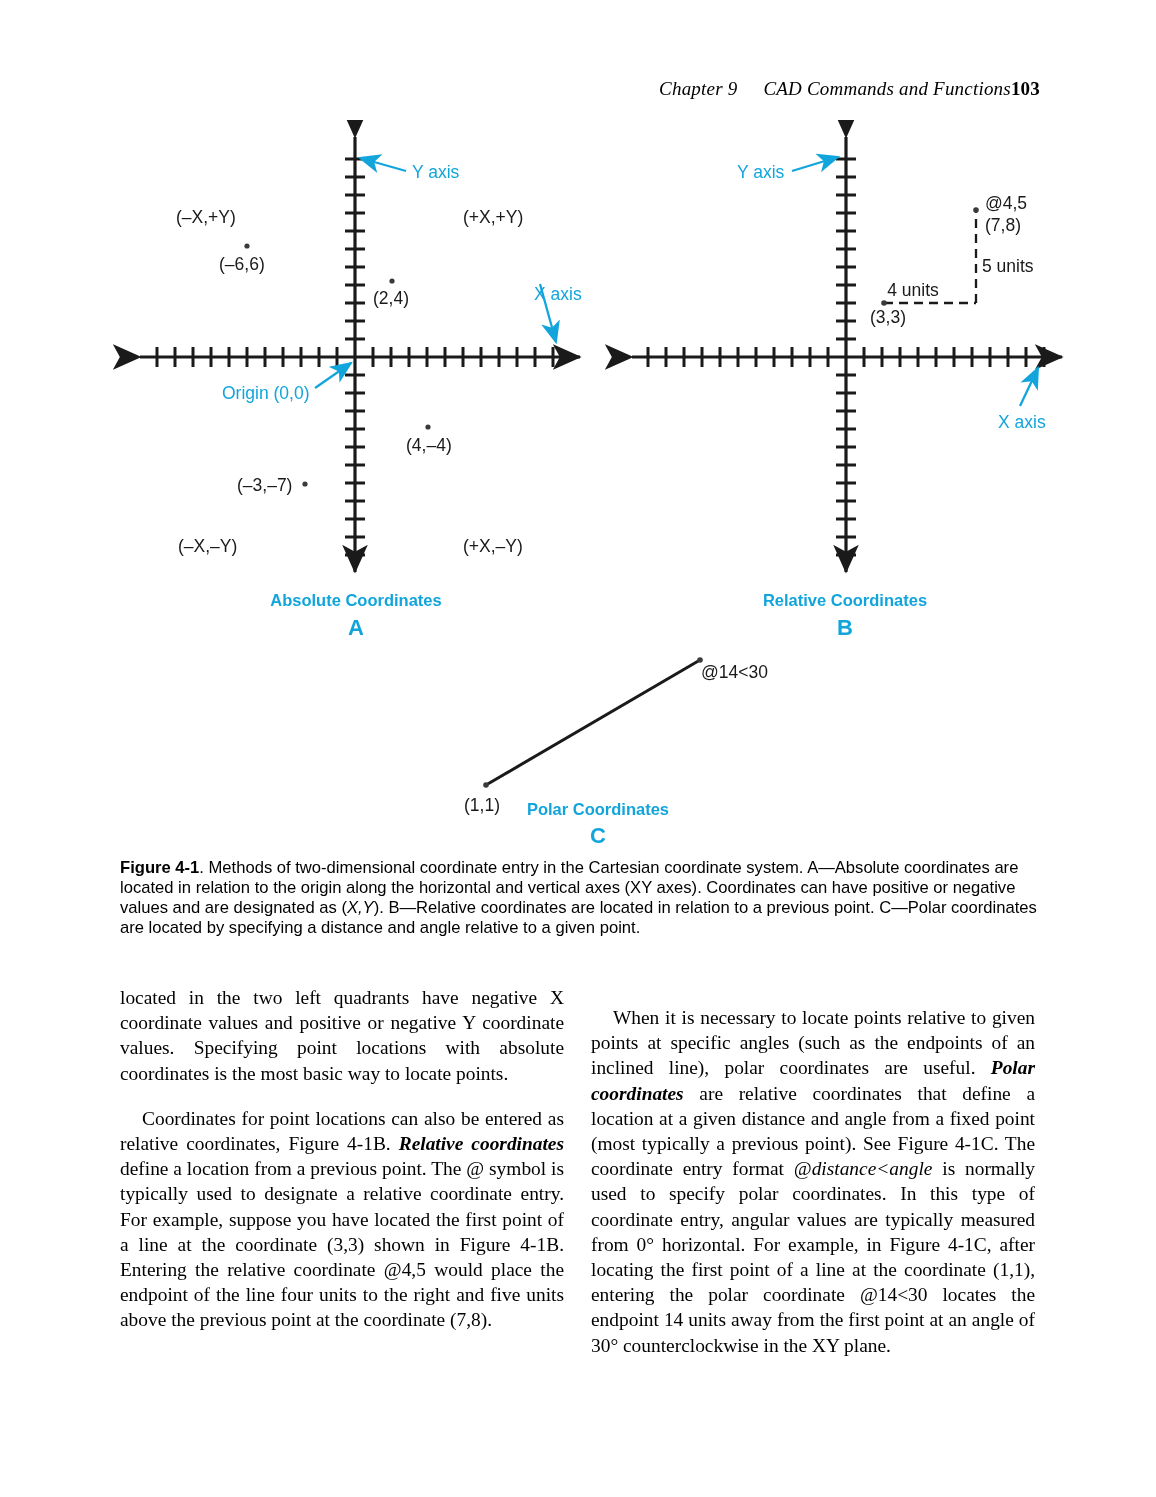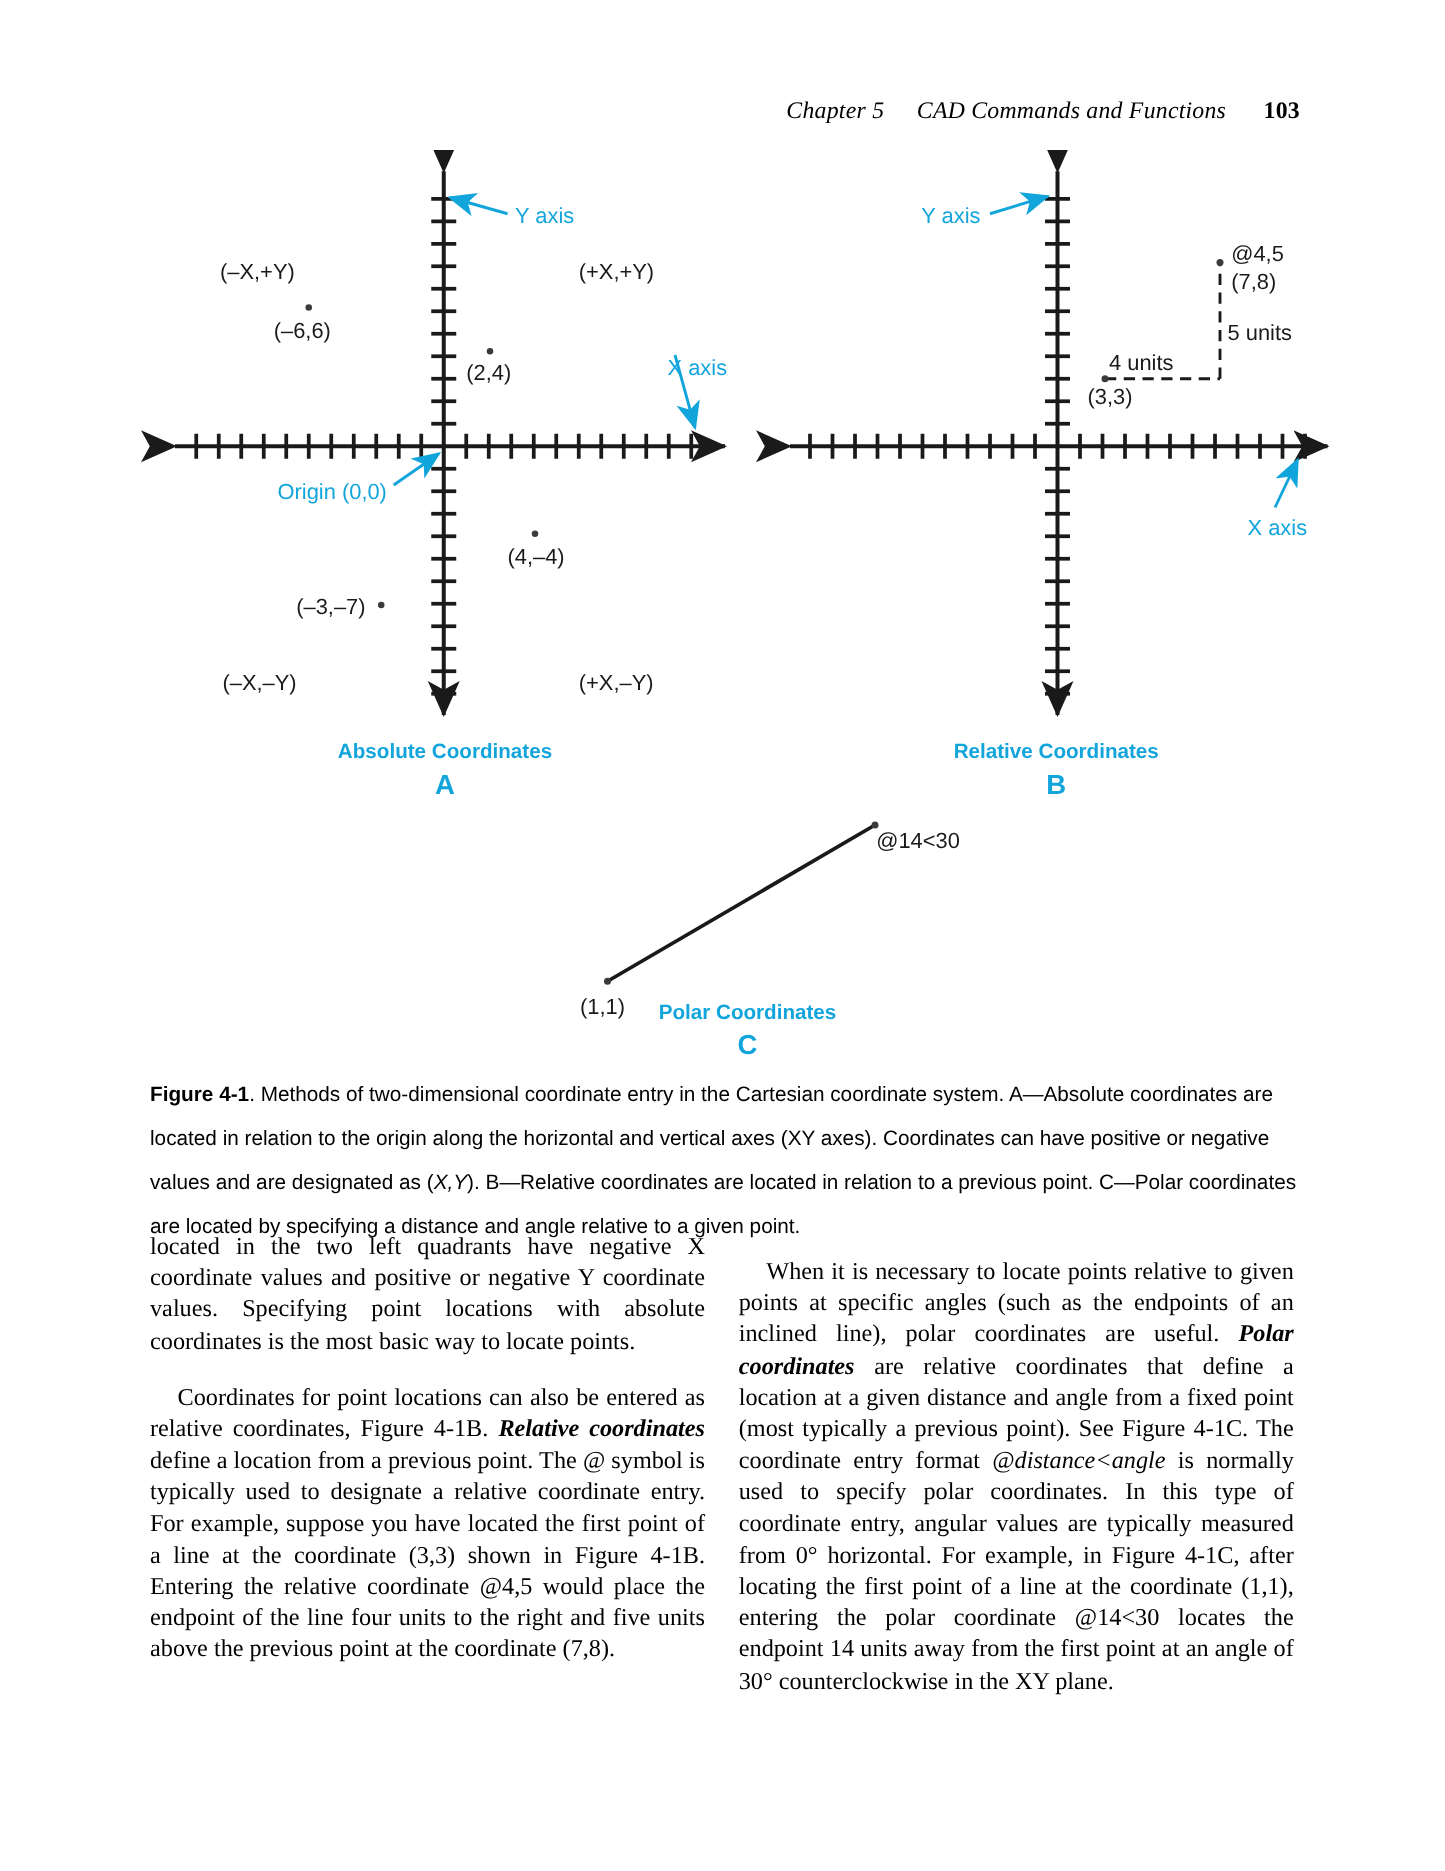--- a/index.html
+++ b/index.html
@@ -28,21 +28,20 @@
     font-size: 19px;
     letter-spacing: 0.2px;
   }
   #running-head .chapno { font-style: italic; }
   #running-head .gap { display: inline-block; width: 26px; }
   #running-head .pageno {
     font-style: normal;
     font-weight: bold;
     font-family: "Liberation Serif", serif;
     display: inline-block;
-    margin-left: 30px;
     font-size: 19px;
   }
 
   
   #figure-area {
     position: absolute;
     left: 0;
     top: 120px;
     width: 920px;
     height: 730px;
@@ -50,21 +49,21 @@
   #figure-svg { display: block; }
 
   
   #figure-caption {
     position: absolute;
     left: 120px;
     top: 858px;
     width: 928px;
     font-family: "Liberation Sans", sans-serif;
     font-size: 16.6px;
-    line-height: 35px;
+    line-height: 20px;
     color: #000;
     text-align: left;
   }
   #figure-caption .fignum { font-weight: bold; }
   #figure-caption .ital { font-style: italic; }
 
   
   #body-text {
     position: absolute;
     left: 120px;
@@ -109,21 +108,21 @@
     font-family: "Liberation Sans", sans-serif;
     font-size: 22px;
     font-weight: bold;
     fill: #12a5dc;
   }
 </style>
 </head>
 <body>
 
 <div id="running-head">
-  <span class="chapno">Chapter 5</span><span class="gap"></span><span class="chaptitle">CAD Commands and Functions</span><span class="pageno">103</span>
+  <span class="chapno">Chapter 9</span><span class="gap"></span><span class="chaptitle">CAD Commands and Functions</span><span class="pageno">103</span>
 </div>
 
 <div id="figure-area">
 <svg id="figure-svg" width="1156" height="730" viewBox="0 0 1156 730" xmlns="http://www.w3.org/2000/svg">
 
   <defs>
     <marker id="arrowBlack" markerWidth="10" markerHeight="10" refX="8.5" refY="4" orient="auto">
       <path d="M0,0 L9,4 L0,8 L2.2,4 Z" fill="#1a1a1a"></path>
     </marker>
     <marker id="arrowCyan" markerWidth="11" markerHeight="11" refX="9" refY="4.2" orient="auto">

